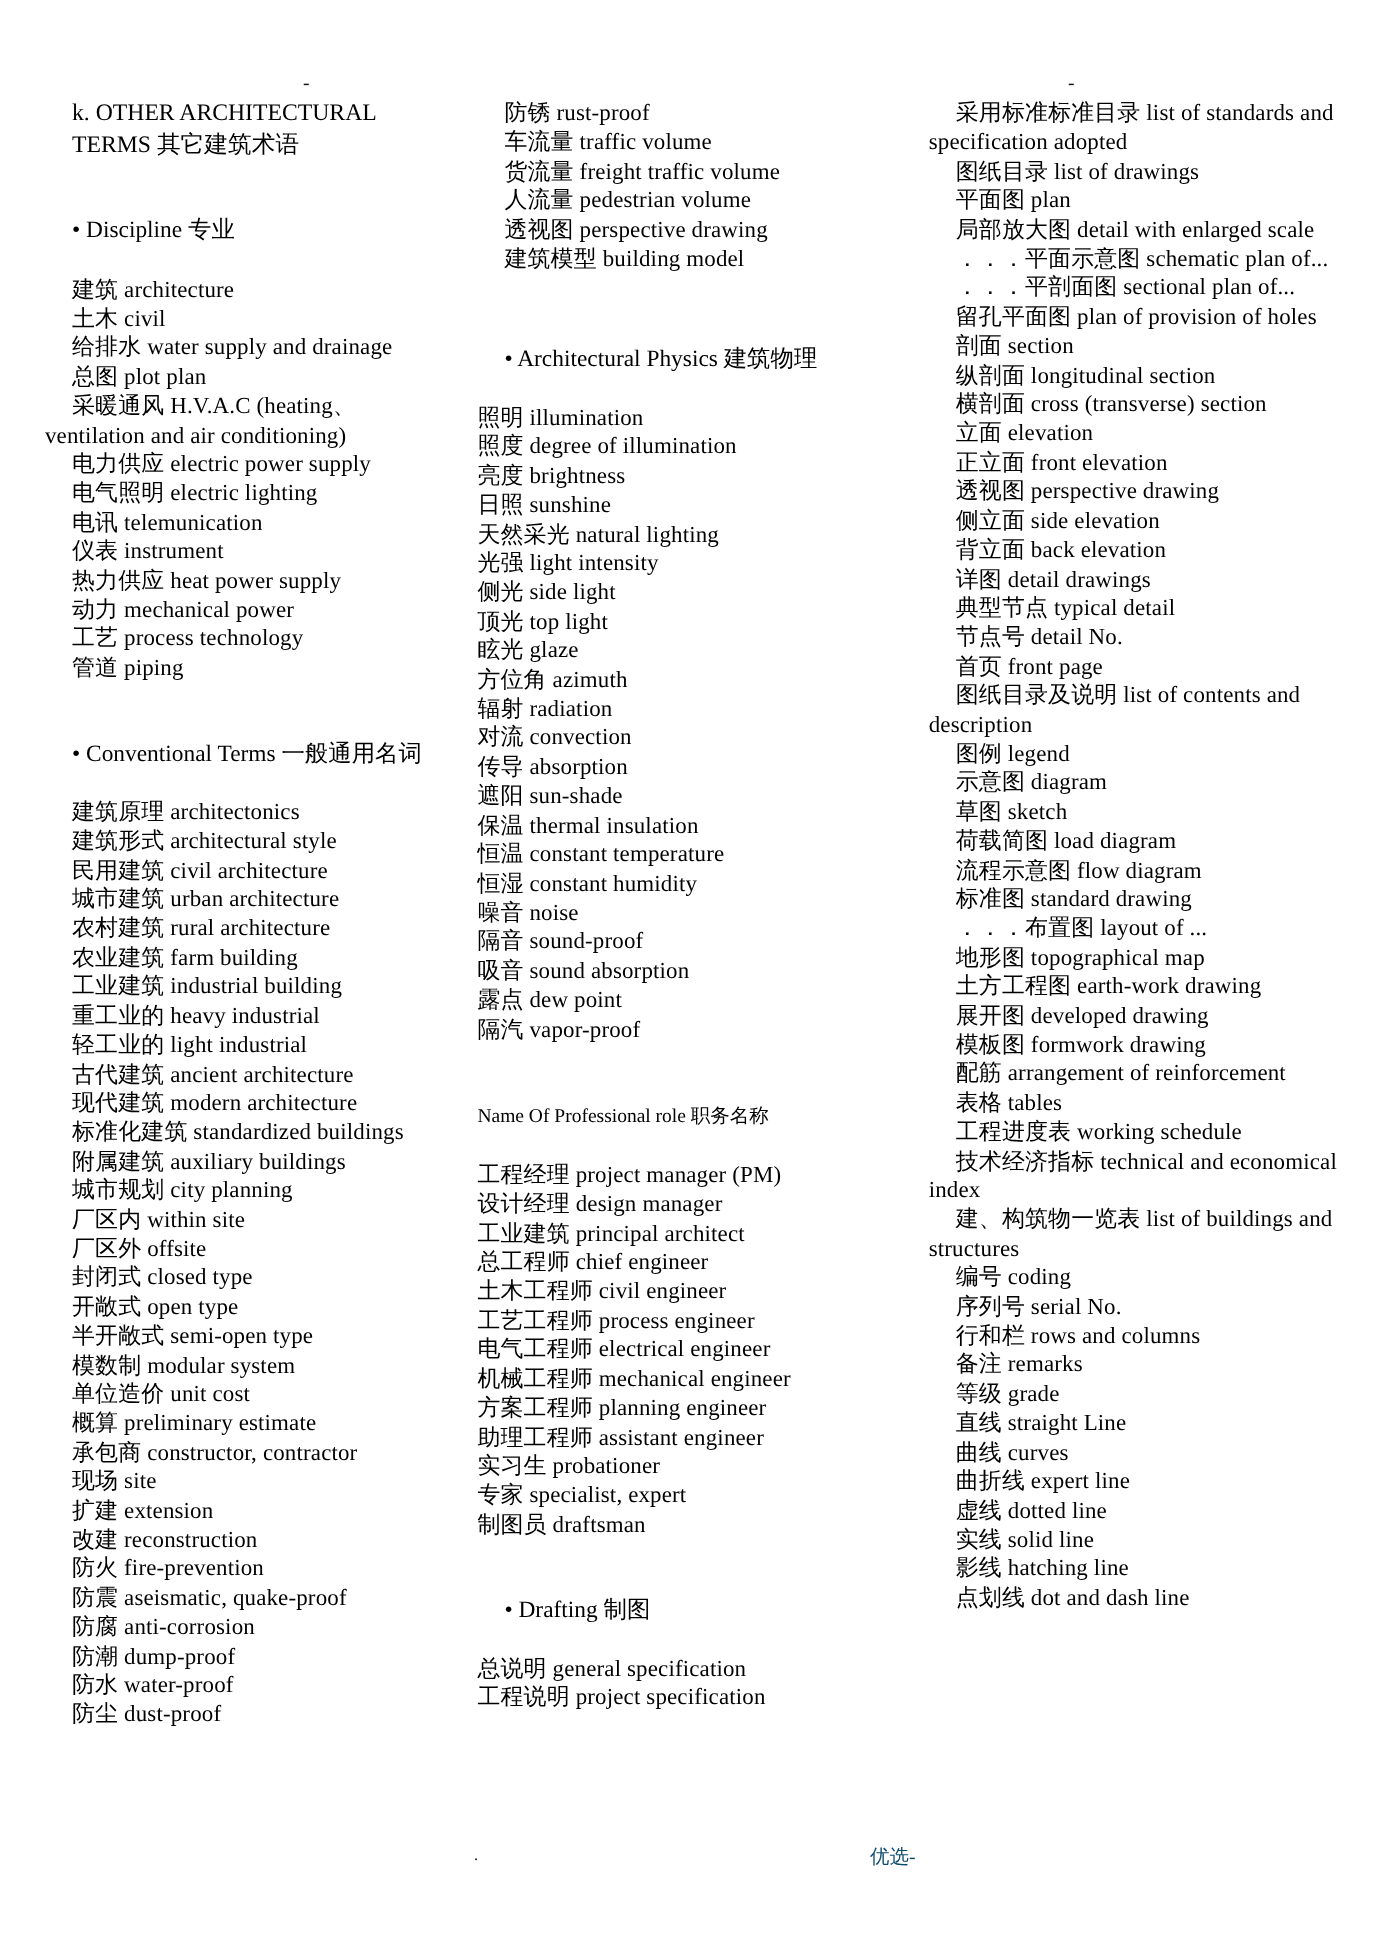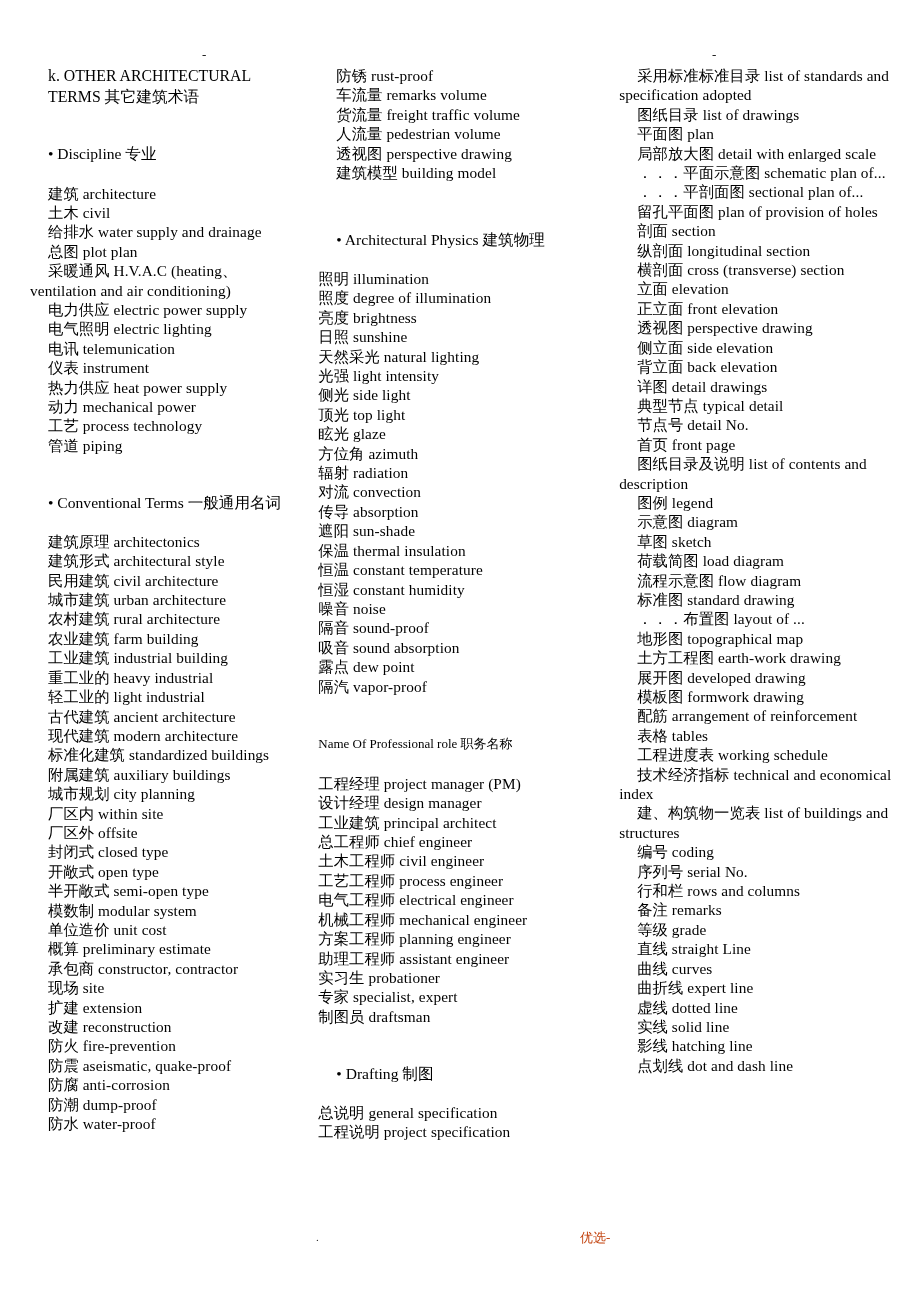--- a/index.html
+++ b/index.html
@@ -102,21 +102,21 @@
     font-size: 11px;
     line-height: 11px;
     color: #222;
   }
   .footer-mark {
     position: absolute;
     left: 580px;
     top: 0px;
     font-size: 13px;
     line-height: 16px;
-    color: #c2410c;
+    color: #0c4a6e;
   }
 </style>
 </head>
 <body>
 
 <div class="page">
 
   <div class="header-marks">
     <span class="tick tick-1">-</span>
     <span class="tick tick-3">-</span>
@@ -170,25 +170,26 @@
       <div class="line">概算 preliminary estimate</div>
       <div class="line">承包商 constructor, contractor</div>
       <div class="line">现场 site</div>
       <div class="line">扩建 extension</div>
       <div class="line">改建 reconstruction</div>
       <div class="line">防火 fire-prevention</div>
       <div class="line">防震 aseismatic, quake-proof</div>
       <div class="line">防腐 anti-corrosion</div>
       <div class="line">防潮 dump-proof</div>
       <div class="line">防水 water-proof</div>
+      <div class="line">防尘 dust-proof</div>
     </div>
 
     <div class="col col-2">
       <div class="line">防锈 rust-proof</div>
-      <div class="line">车流量 remarks volume</div>
+      <div class="line">车流量 traffic volume</div>
       <div class="line">货流量 freight traffic volume</div>
       <div class="line">人流量 pedestrian volume</div>
       <div class="line">透视图 perspective drawing</div>
       <div class="line">建筑模型 building model</div>
       <div class="spacer"></div>
       <div class="spacer half"></div>
       <div class="bullet-heading noindent">• Architectural Physics 建筑物理</div>
       <div class="spacer"></div>
       <div class="line noindent">照明 illumination</div>
       <div class="line noindent">照度 degree of illumination</div>

